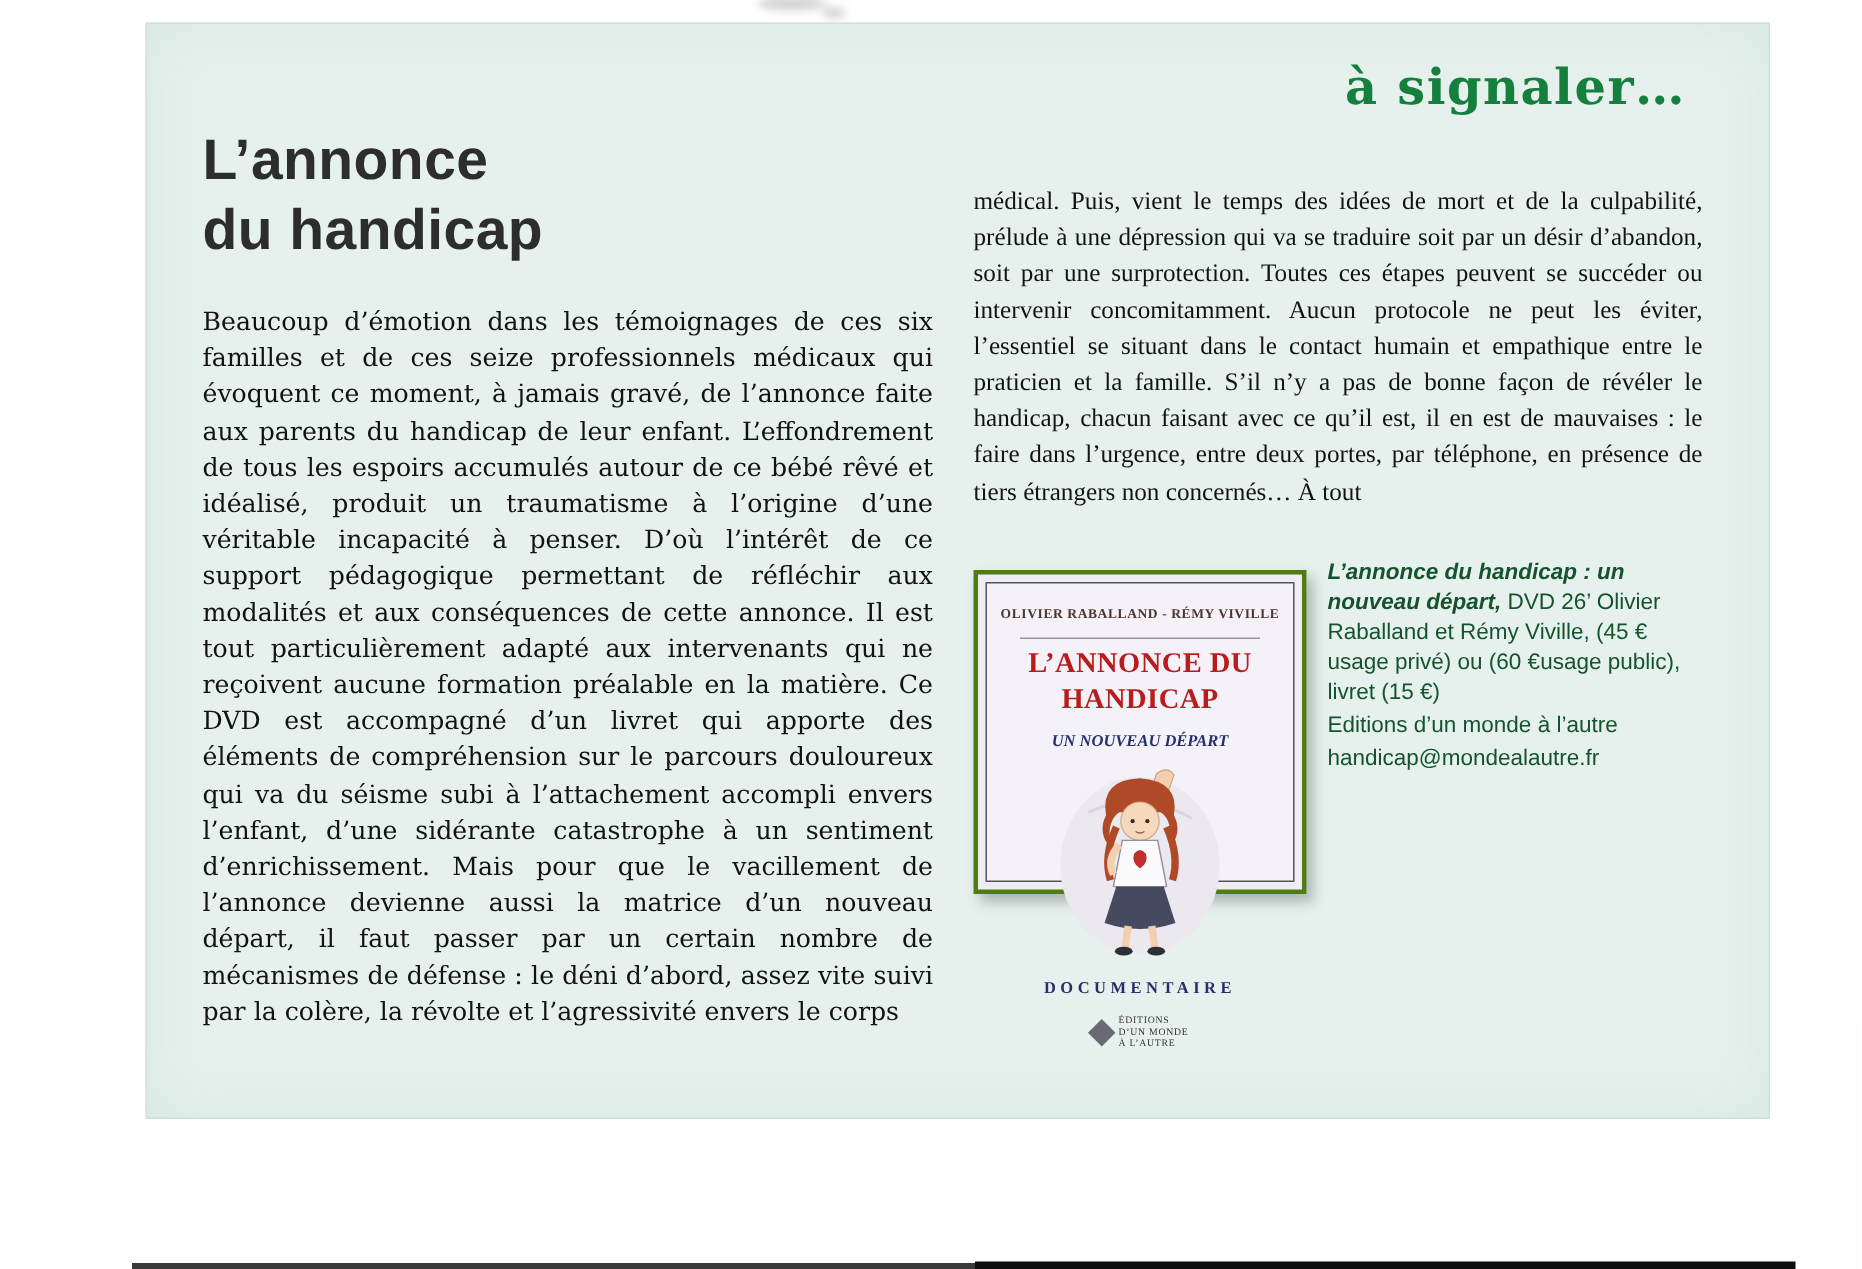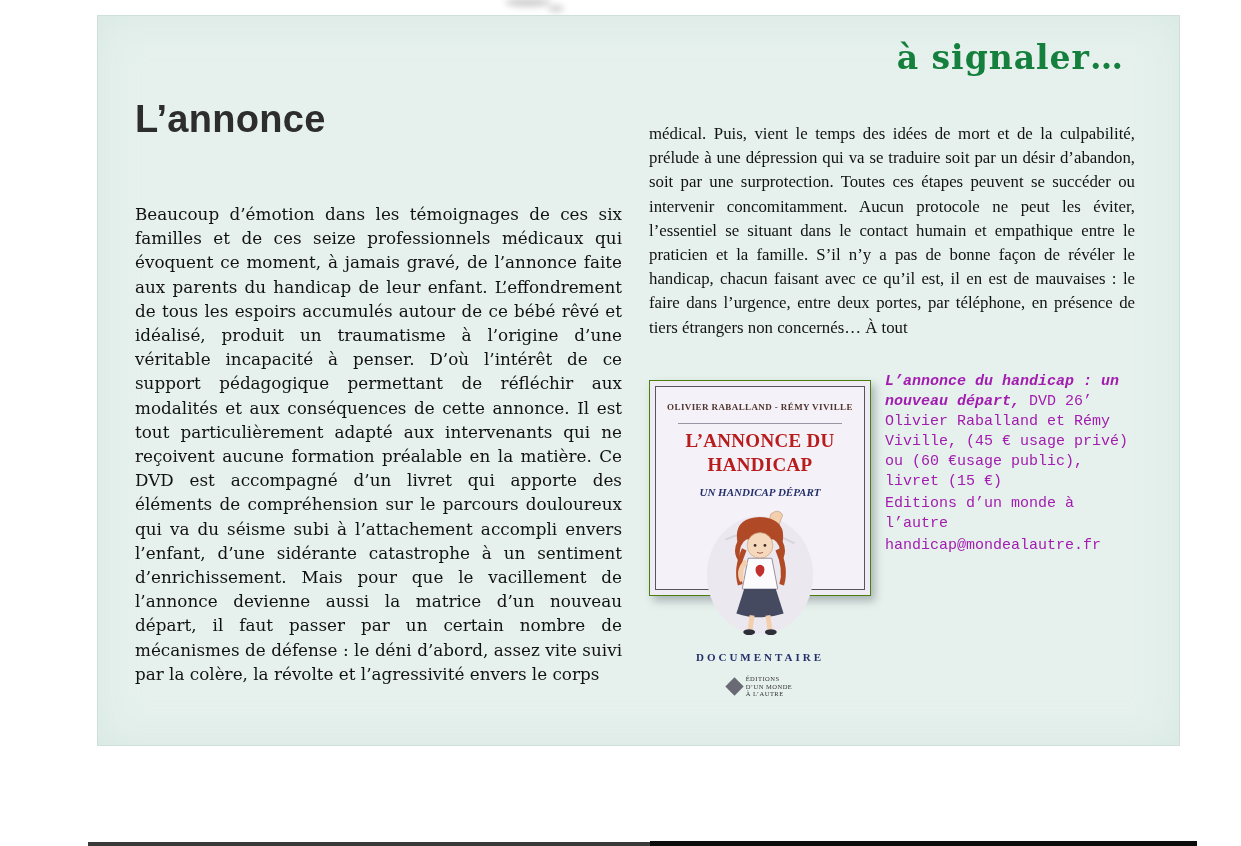--- a/index.html
+++ b/index.html
@@ -13,53 +13,53 @@
 
   
   .panel { position:absolute; left:97px; top:15px; width:1083px; height:731px;
            background:#e6f1ed; border:1px solid #cfe0db;
            box-shadow: inset 0 0 40px rgba(190,215,208,.35); }
 
   .signal { position:absolute; top:22px; right:55px;
             font-family:"DejaVu Serif",serif; font-weight:700; font-size:33px;
             color:#15803d; letter-spacing:1px; }
 
-  .title { position:absolute; left:37px; top:80px;
+  .title { position:absolute; left:37px; top:68px;
            font-family:"Liberation Sans",sans-serif; font-weight:700;
            font-size:38px; line-height:47px; color:#2d2d2d; letter-spacing:.3px; }
   .title span { display:block; }
 
   .col { position:absolute; font-family:"DejaVu Serif",serif; font-size:16.8px;
          line-height:24.2px; color:#121212; text-align:justify; hyphens:auto; }
   .col-left  { left:37px;  top:186px; width:487px; }
   .col-right { left:551px; top:106px; width:486px; }
   .body-p { margin:0;font-family:Liberation Serif, serif; }
 
   
   .dvd { float:left; width:222px; height:216px; margin:8px 14px 0 0;
-         background:#efecf4; border:1px solid #4d7c0f; padding:5px;
+         background:#efecf4; border:3px solid #4d7c0f; padding:5px;
          box-shadow:4px 5px 8px rgba(60,70,80,.35); }
   .dvd-inner { width:100%; height:100%; border:1px solid #55555e; background:#f4f2f8;
                display:flex; flex-direction:column; align-items:center; text-align:center;
                font-family:"Liberation Serif",serif; padding:8px 4px 6px 4px; }
   .dvd-authors { font-size:9px; font-weight:700; letter-spacing:.4px; color:#50342e; }
   .dvd-rule { width:82%; border-top:1px solid #9a95a5; margin:4px 0 5px 0; }
   .dvd-title { font-size:19px; font-weight:700; color:#b91c1c; letter-spacing:.3px; }
   .dvd-subtitle { font-size:11px; font-style:italic; font-weight:700; color:#24306b; margin-top:3px; }
   .dvd-art { margin-top:5px; }
   .dvd-genre { margin-top:auto; font-size:11px; font-weight:700; letter-spacing:3px; color:#24306b;text-align:center; }
   .dvd-pub { margin-top:6px; display:flex; align-items:center; gap:5px; }
   .dvd-logo { width:13px; height:13px; background:#6a6a74; display:inline-block; transform:rotate(45deg); }
   .dvd-pub-lines { display:flex; flex-direction:column; font-size:6.5px; line-height:7.5px;
                    color:#333; letter-spacing:.5px; text-align:left; }
 
   .part2 { margin:0; }
 
-  .caption { font-family:Liberation Mono, monospace; font-size:15px; line-height:20px;
-             color:#a21caf; text-align:left;margin-left:39px; }
+  .caption { font-family:Liberation Sans, sans-serif; font-size:15px; line-height:20px;
+             color:#14532d; text-align:left;margin-left:39px; }
   .cap-first { margin-top:32px; }
   .cap-title { font-weight:700; font-style:italic; }
   .cap-line { margin-top:2px; }
 
   
   .footer { position:absolute; right:76px; top:777px; display:flex; align-items:baseline;
             font-family:"Liberation Sans",sans-serif; color:#000; }
   .f-date { font-size:15px; margin-right:5px; }
   .f-mag  { font-size:15px; font-weight:700; }
   .f-page { font-size:21px; font-weight:700; margin-left:16px; }
@@ -76,35 +76,36 @@
 
   <div class="smudge s1"></div>
   <div class="smudge s2"></div>
 
   <div class="panel">
 
     <div class="signal">à signaler…</div>
 
     <h1 class="title">
       <span>L’annonce</span>
+      <span>du handicap</span>
     </h1>
 
     <div class="col col-left">Beaucoup d’émotion dans les témoignages de ces six familles et de ces seize professionnels médicaux qui évoquent ce moment, à jamais gravé, de l’annonce faite aux parents du handicap de leur enfant. L’effondrement de tous les espoirs accumulés autour de ce bébé rêvé et idéalisé, produit un traumatisme à l’origine d’une véritable incapacité à penser. D’où l’intérêt de ce support pédagogique permettant de réfléchir aux modalités et aux conséquences de cette annonce. Il est tout particulièrement adapté aux intervenants qui ne reçoivent aucune formation préalable en la matière. Ce DVD est accompagné d’un livret qui apporte des éléments de compréhension sur le parcours douloureux qui va du séisme subi à l’attachement accompli envers l’enfant, d’une sidérante catastrophe à un sentiment d’enrichissement. Mais pour que le vacillement de l’annonce devienne aussi la matrice d’un nouveau départ, il faut passer par un certain nombre de mécanismes de défense : le déni d’abord, assez vite suivi par la colère, la révolte et l’agressivité envers le corps</div>
 
     <div class="col col-right">
       <p class="body-p">médical. Puis, vient le temps des idées de mort et de la culpabilité, prélude à une dépression qui va se traduire soit par un désir d’abandon, soit par une surprotection. Toutes ces étapes peuvent se succéder ou intervenir concomitamment. Aucun protocole ne peut les éviter, l’essentiel se situant dans le contact humain et empathique entre le praticien et la famille. S’il n’y a pas de bonne façon de révéler le handicap, chacun faisant avec ce qu’il est, il en est de mauvaises : le faire dans l’urgence, entre deux portes, par téléphone, en présence de tiers étrangers non concernés… À tout</p>
 
       <div class="wrap-section">
 
         <div class="dvd">
           <div class="dvd-inner">
             <div class="dvd-authors">OLIVIER RABALLAND - RÉMY VIVILLE</div>
             <div class="dvd-rule"></div>
             <div class="dvd-title">L’ANNONCE DU HANDICAP</div>
-            <div class="dvd-subtitle">UN HANDICAP DÉPART</div>
+            <div class="dvd-subtitle">UN NOUVEAU DÉPART</div>
 
             <div class="dvd-art">
               <svg width="122" height="128" viewBox="0 0 122 130" xmlns="http://www.w3.org/2000/svg">
                 <ellipse cx="61" cy="66" rx="54" ry="60" fill="#ebe8f0"></ellipse>
                 <path d="M26 30 Q60 14 96 34" stroke="#d8d4de" stroke-width="2" fill="none"></path>
 
                 <path d="M72 4 Q80 -2 84 5 L76 27 L67 23 Z" fill="#f3cfae" stroke="#c9a585" stroke-width="0.8"></path>
 
                 <path d="M38 32 Q34 8 61 7 Q88 9 84 32 Q90 44 81 54 Q84 36 75 30 L47 30 Q38 36 41 54 Q32 44 38 32 Z" fill="#b04a26"></path>
                 <path d="M45 40 Q36 60 41 76" stroke="#b04a26" stroke-width="5" fill="none"></path>

